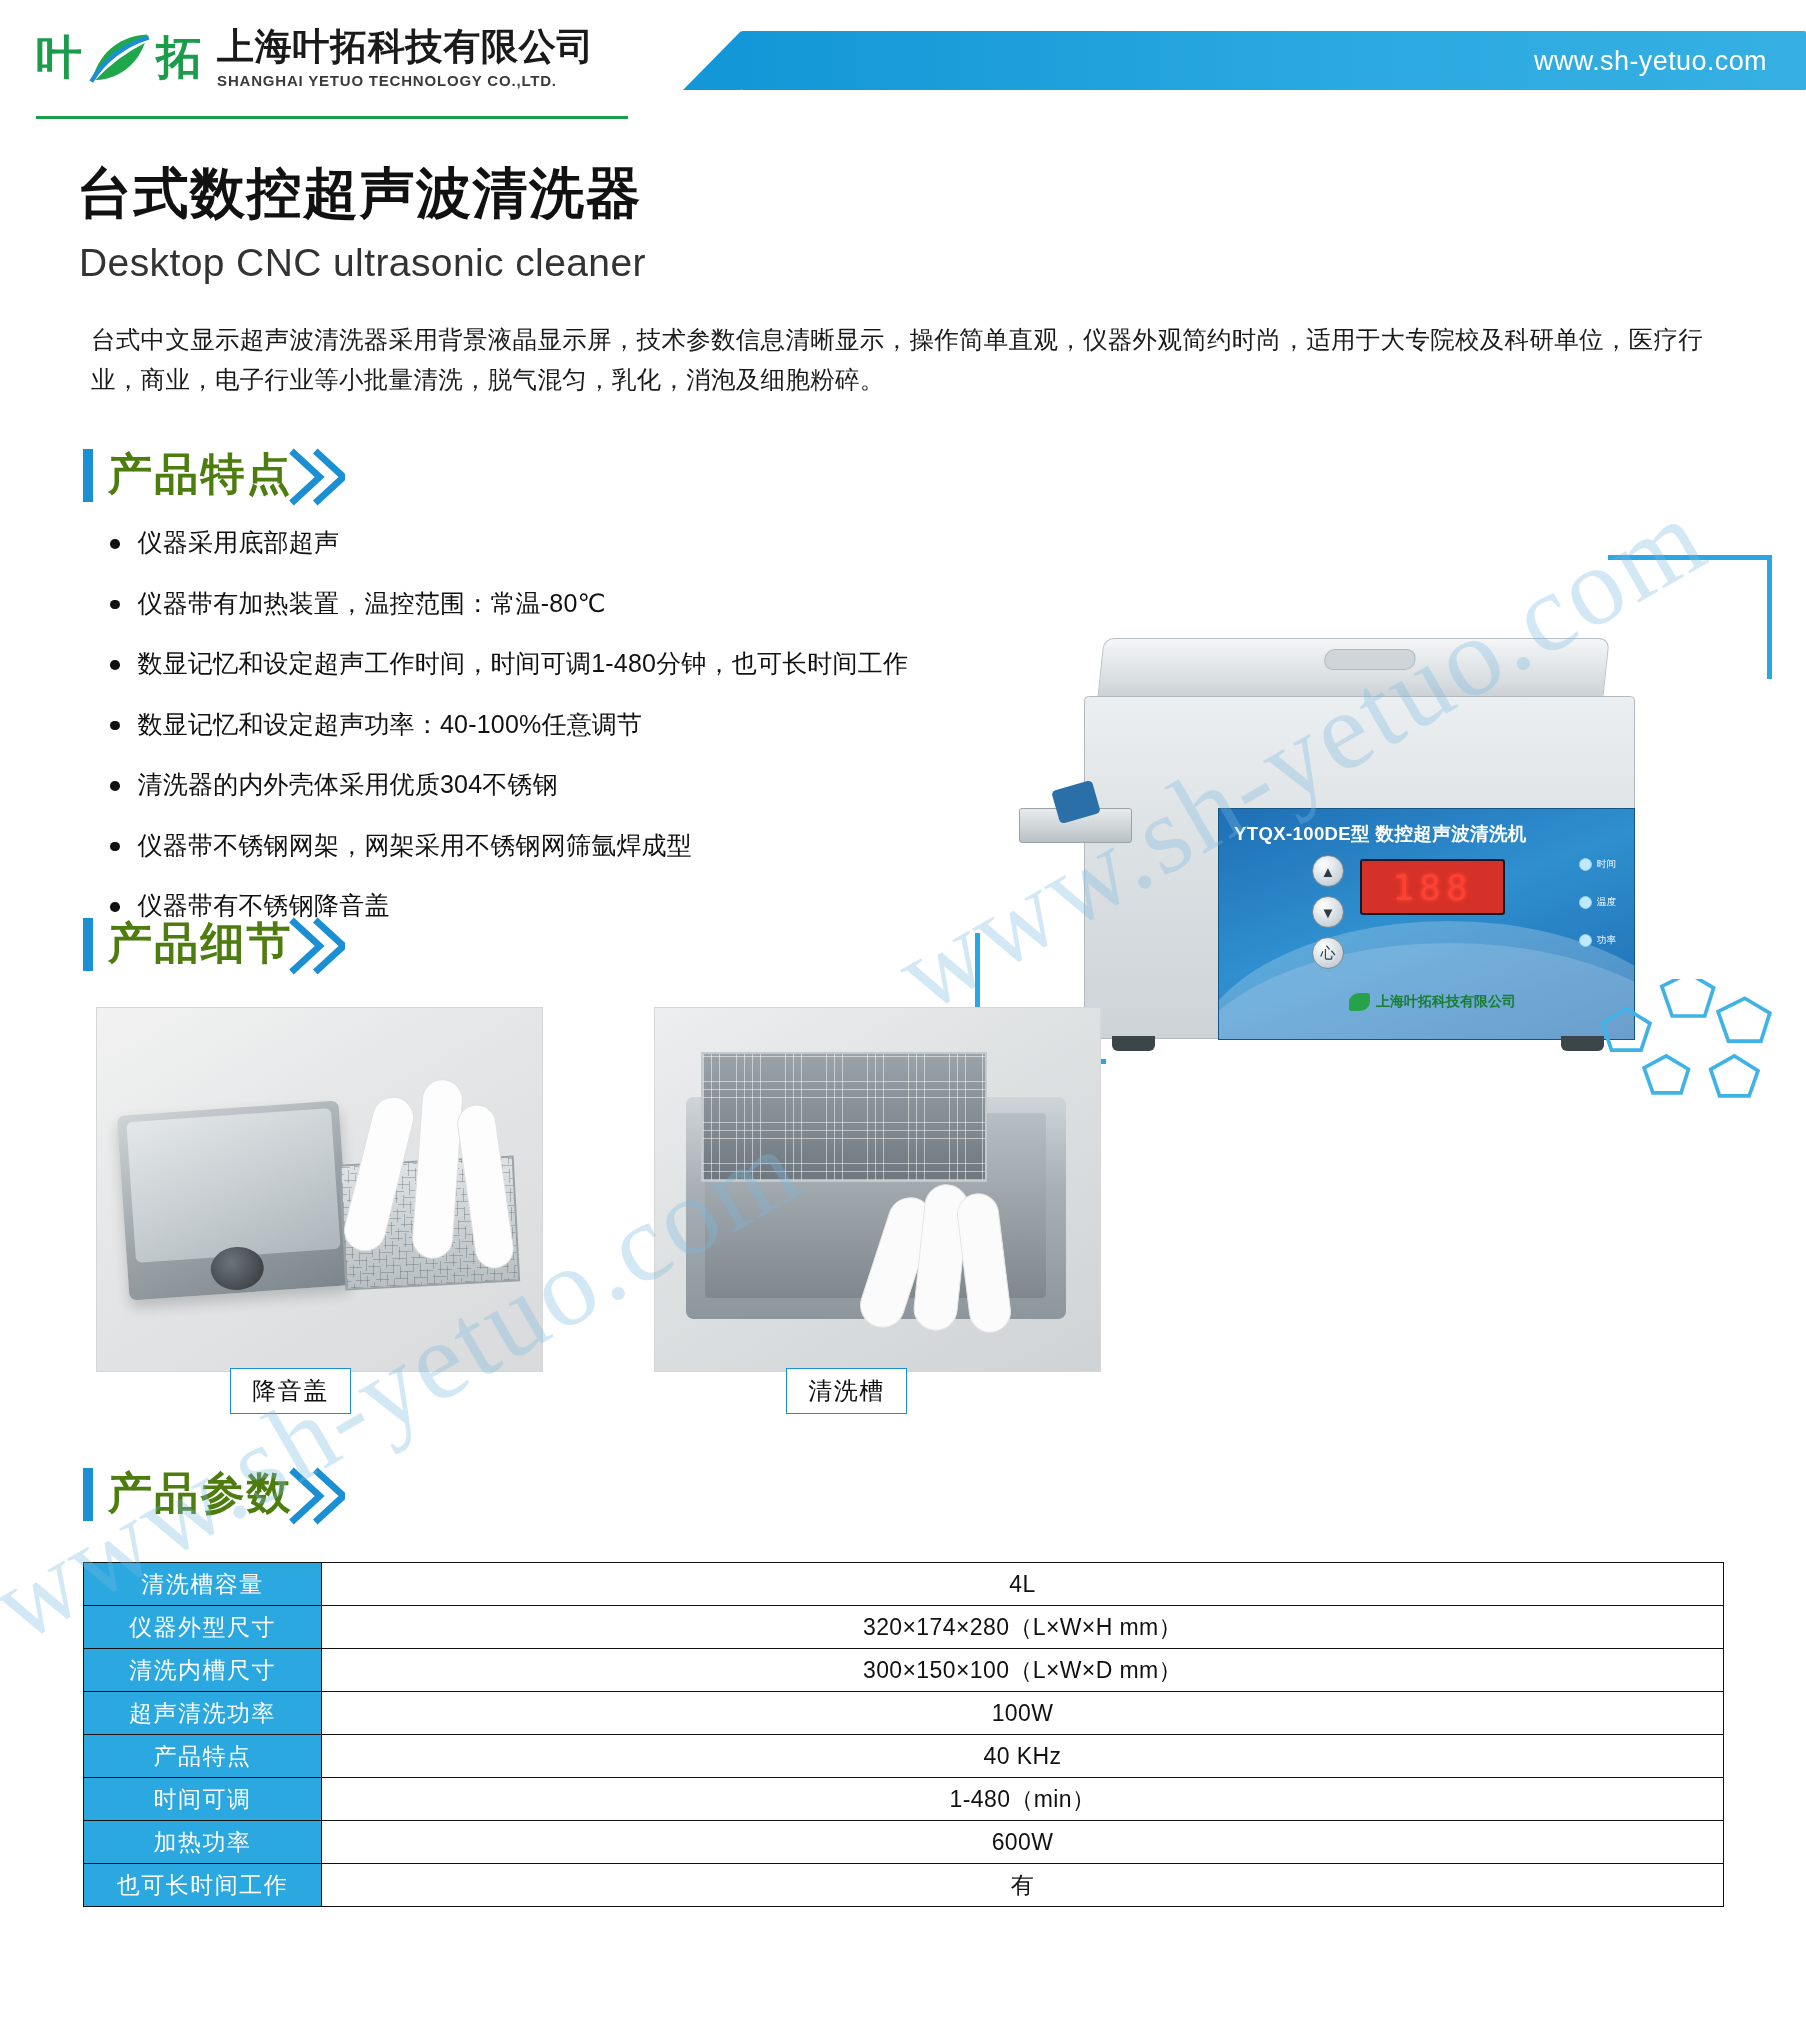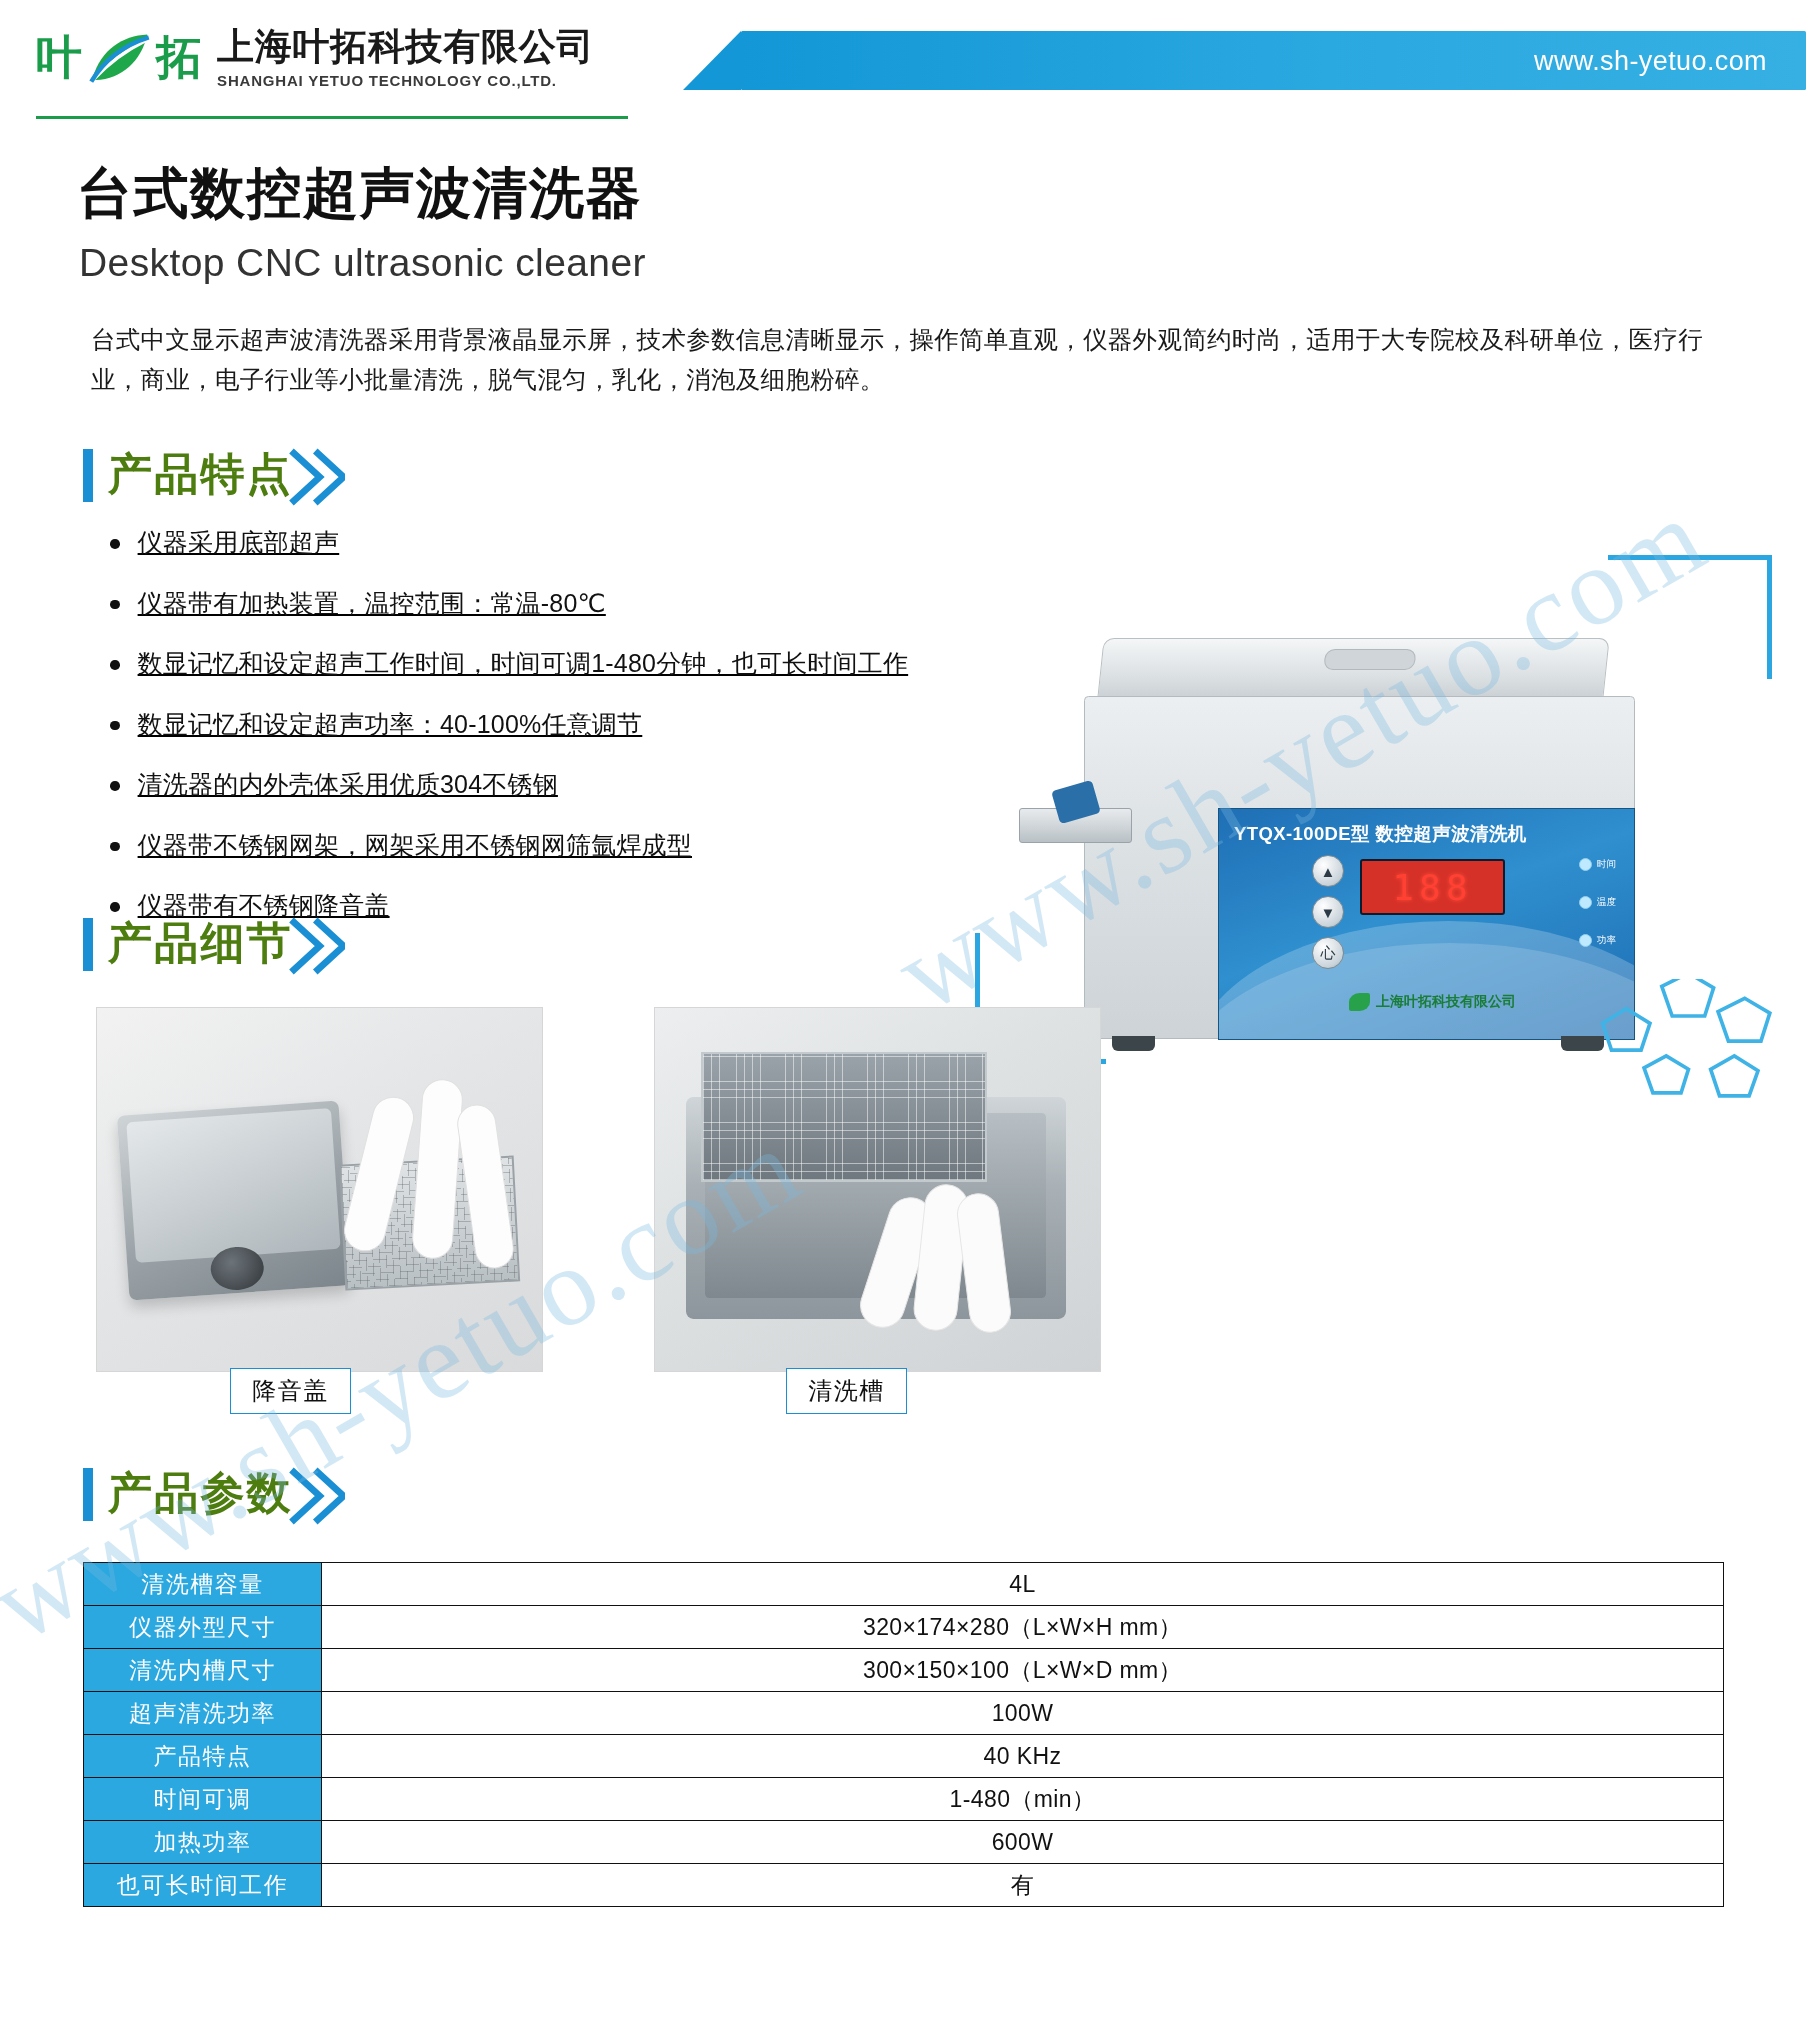--- a/index.html
+++ b/index.html
@@ -184,21 +184,20 @@
   #features-head { left: 83px; top: 445px; }
   #details-head  { left: 83px; top: 914px; }
   #params-head   { left: 83px; top: 1464px; }
 
   
   .feature-list {
     position: absolute;
     left: 110px;
     top: 526px;
     width: 964px;
-    text-decoration: underline;
   }
   .feature-item {
     display: flex;
     align-items: flex-start;
     margin-bottom: 28px;
   }
   .bullet-dot {
     width: 9.6px;
     height: 9.6px;
     border-radius: 50%;

